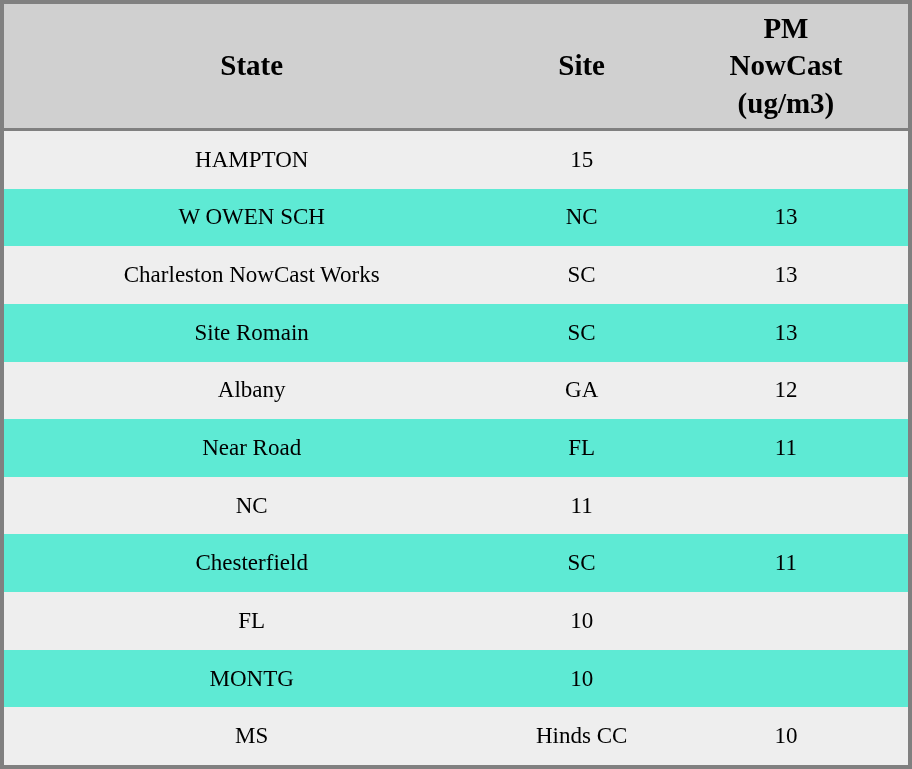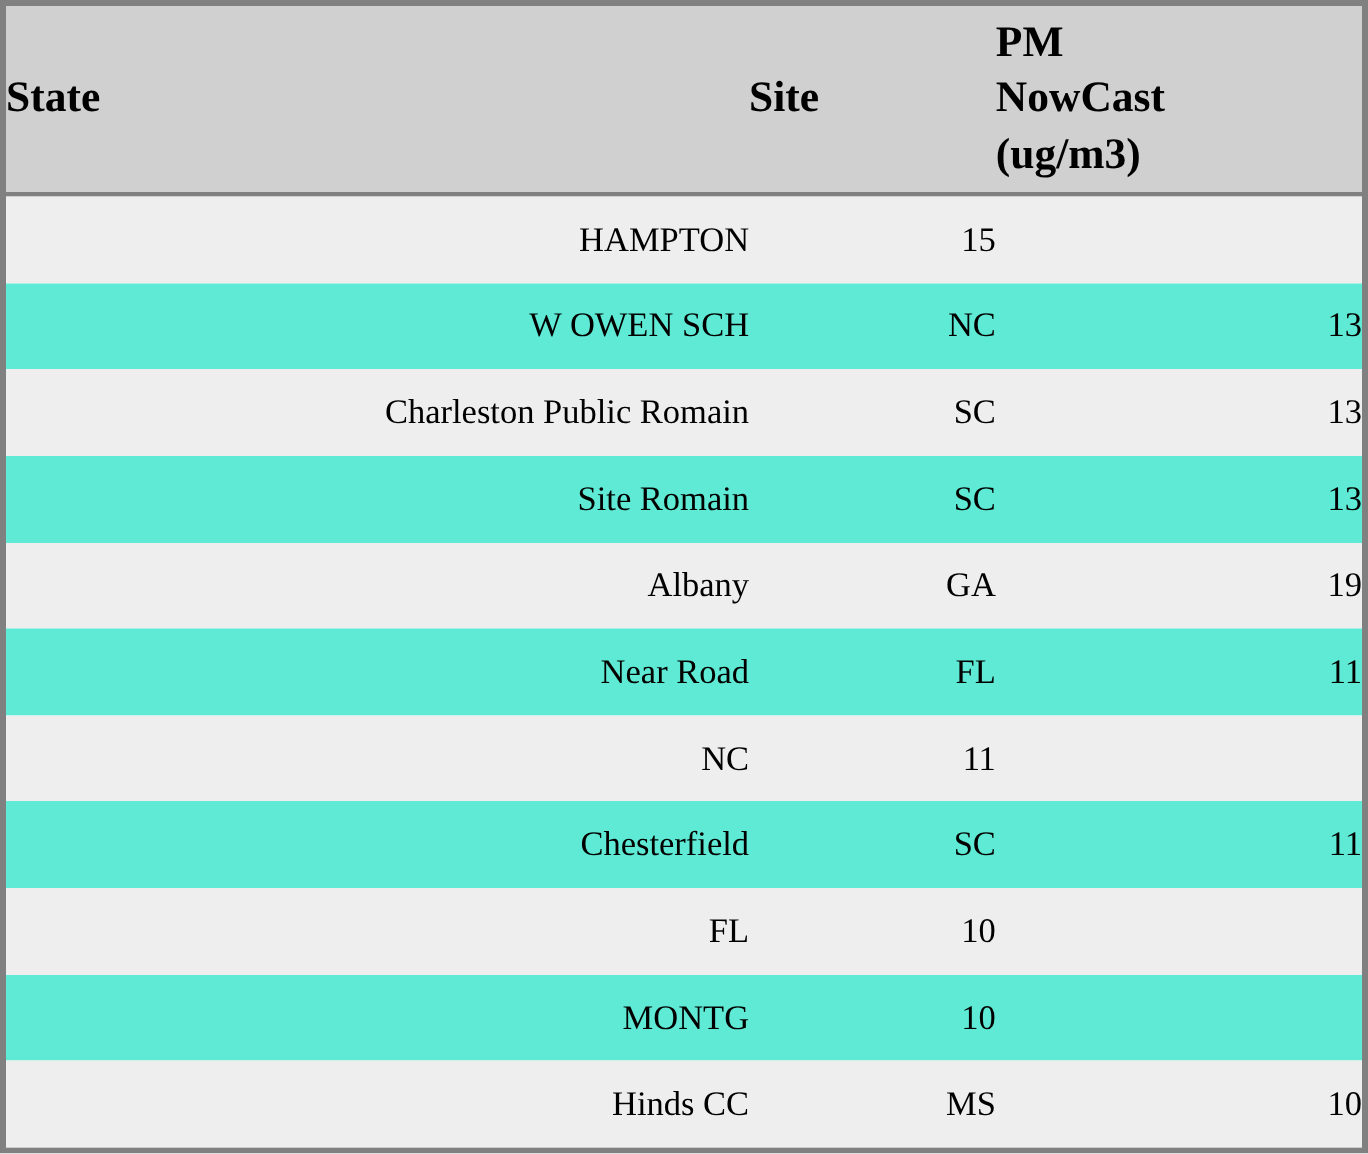--- a/index.html
+++ b/index.html
@@ -24,21 +24,21 @@
     background: #d0d0d0;
     border-bottom: 3px solid #808080;
     display: grid;
     grid-template-columns: 54.8% 18.2% 27%;
     align-items: center;
     font-weight: bold;
     font-size: 29px;
     color: #000000;
   }
   .th {
-    text-align: left;
+    text-align: center;
     line-height: 1.28;
   }
   .th .wrap-narrow {
     display: inline-block;
     max-width: 150px;
   }
   .tbody {
     flex: 1 1 auto;
     display: flex;
     flex-direction: column;
@@ -46,21 +46,21 @@
   .tr {
     flex: 1 1 0;
     display: grid;
     grid-template-columns: 54.8% 18.2% 27%;
     align-items: center;
     background: #5eead4;
     font-size: 23px;
     color: #000000;
   }
   .tr.stripe { background: #eeeeee; }
-  .td { text-align: right; font-family: Liberation Serif, serif; }
+  .td { text-align: center; font-family: Liberation Serif, serif; }
 </style>
 </head>
 <body>
 
 <div class="table-frame">
   <div class="thead">
     <div class="th">
       <span>State</span>
     </div>
     <div class="th">
@@ -76,35 +76,35 @@
     <div class="td">15</div>
   </div>
 
   <div class="tr">
     <div class="td">W OWEN SCH</div>
     <div class="td">NC</div>
     <div class="td">13</div>
   </div>
 
   <div class="tr stripe">
-    <div class="td">Charleston Public Romain</div>
+    <div class="td">Charleston NowCast Works</div>
     <div class="td">SC</div>
     <div class="td">13</div>
   </div>
 
   <div class="tr">
     <div class="td">Site Romain</div>
     <div class="td">SC</div>
     <div class="td">13</div>
   </div>
 
   <div class="tr stripe">
     <div class="td">Albany</div>
     <div class="td">GA</div>
-    <div class="td">19</div>
+    <div class="td">12</div>
   </div>
 
   <div class="tr">
     <div class="td">Near Road</div>
     <div class="td">FL</div>
     <div class="td">11</div>
   </div>
 
   <div class="tr stripe">
     <div class="td">NC</div>
@@ -121,18 +121,18 @@
     <div class="td">FL</div>
     <div class="td">10</div>
   </div>
 
   <div class="tr">
     <div class="td">MONTG</div>
     <div class="td">10</div>
   </div>
 
   <div class="tr stripe">
+    <div class="td">MS</div>
     <div class="td">Hinds CC</div>
-    <div class="td">MS</div>
     <div class="td">10</div>
   </div>
 </div>
 </div>
 
 </body></html>

